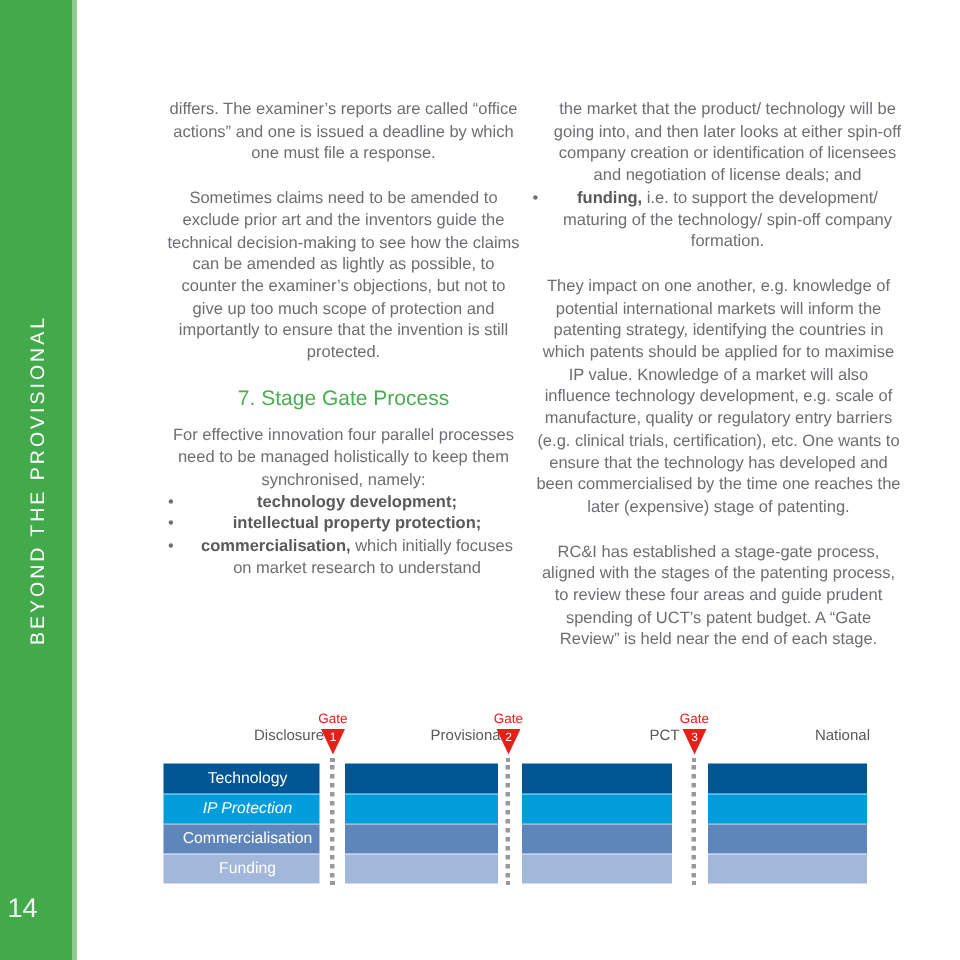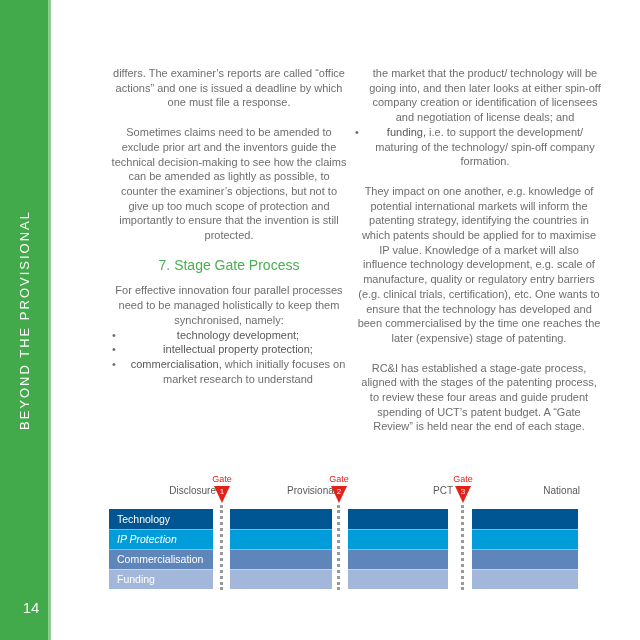--- a/index.html
+++ b/index.html
@@ -15,57 +15,57 @@
     position:absolute; left:0; top:0; width:48px; height:640px;
     border-right:3px solid #90cc92;
     display:flex; align-items:center; justify-content:center;
   }
   .sidebar-label {
     writing-mode:vertical-rl; transform:rotate(180deg);
     color:#ffffff; font-size:13px; letter-spacing:2px; white-space:nowrap;
   }
   .page-number {
     position:absolute; bottom:24px; left:0; width:30px; text-align:center;
-    color:rgba(255,255,255,0.92); font-size:15px;margin-left:16px;
+    color:rgba(255,255,255,0.92); font-size:18px;
   }
 
   
   .col { position:absolute; top:66px; font-size:11px; line-height:14.7px; color:#6d6e71;text-align:center; }
   .col-left  { left:110px; width:238px; }
   .col-right { left:356px; width:246px; }
   .col p { margin:0 0 15px 0; }
   p.no-gap { margin-bottom:0; }
   .heading { margin:4px 0 11px 0; font-size:14px; font-weight:400; color:#4aae50; }
   .bullets { margin:0 0 15px 0; }
   .bullets.last { margin-bottom:0; }
   .bullet { position:relative; padding-left:18px; }
   .bullet .dot { position:absolute; left:2px; top:0; }
   .col-right .bullet { padding-left:12px; }
   .col-right .bullet .dot { left:-1px; }
-  .b { font-weight:normal; color:#58595b; }
+  .b { font-weight:bold; color:#58595b; }
   .indented { padding-left:12px; }
 
   
   .diagram { position:absolute; left:0; top:470px; width:640px; height:130px; }
   .stage { position:absolute; top:15px; width:110px; text-align:right; font-size:10px; color:#58595b; }
   .st0 { left:106px; } .st1 { left:226px; } .st2 { left:343px; } .st3 { left:470px; }
 
   .gate { position:absolute; top:0; width:0; }
   .g0 { left:222px; } .g1 { left:339px; } .g2 { left:463px; }
   .gate-label { position:absolute; top:4px; left:-20px; width:40px; text-align:center;
                 font-size:9px; color:#e32119; }
   .gate-tri { position:absolute; top:16px; left:-8px; width:0; height:0;
               border-left:8px solid transparent; border-right:8px solid transparent;
               border-top:17px solid #e32119; }
   .gate-num { position:absolute; top:-16px; left:-4px; width:8px; text-align:center;
               color:#ffffff; font-size:8px; line-height:9px; }
   .gate-dots { position:absolute; top:35px; left:-2px; width:0; height:85px;
                border-left:3px dotted #97999b; }
 
-  .drow { position:absolute; left:0; width:524px; height:20px; }
+  .drow { position:absolute; left:0; width:524px; height:20px;text-align:center; }
   .r0 { top:39px; } .r1 { top:59px;font-style:italic; } .r2 { top:79px; } .r3 { top:99px; }
   .seg { position:absolute; top:0; height:100%; }
   .s0 { left:109px; width:104px; } .s1 { left:230px; width:102px; }
   .s2 { left:348px; width:100px; } .s3 { left:472px; width:106px; }
   .drow + .drow .seg { box-shadow:inset 0 1px 0 rgba(255,255,255,0.4); }
   .rlabel { display:block; padding-left:8px; font-size:10.5px; line-height:20px; color:#ffffff;
             white-space:nowrap; }
 </style>
 </head>
 <body>

